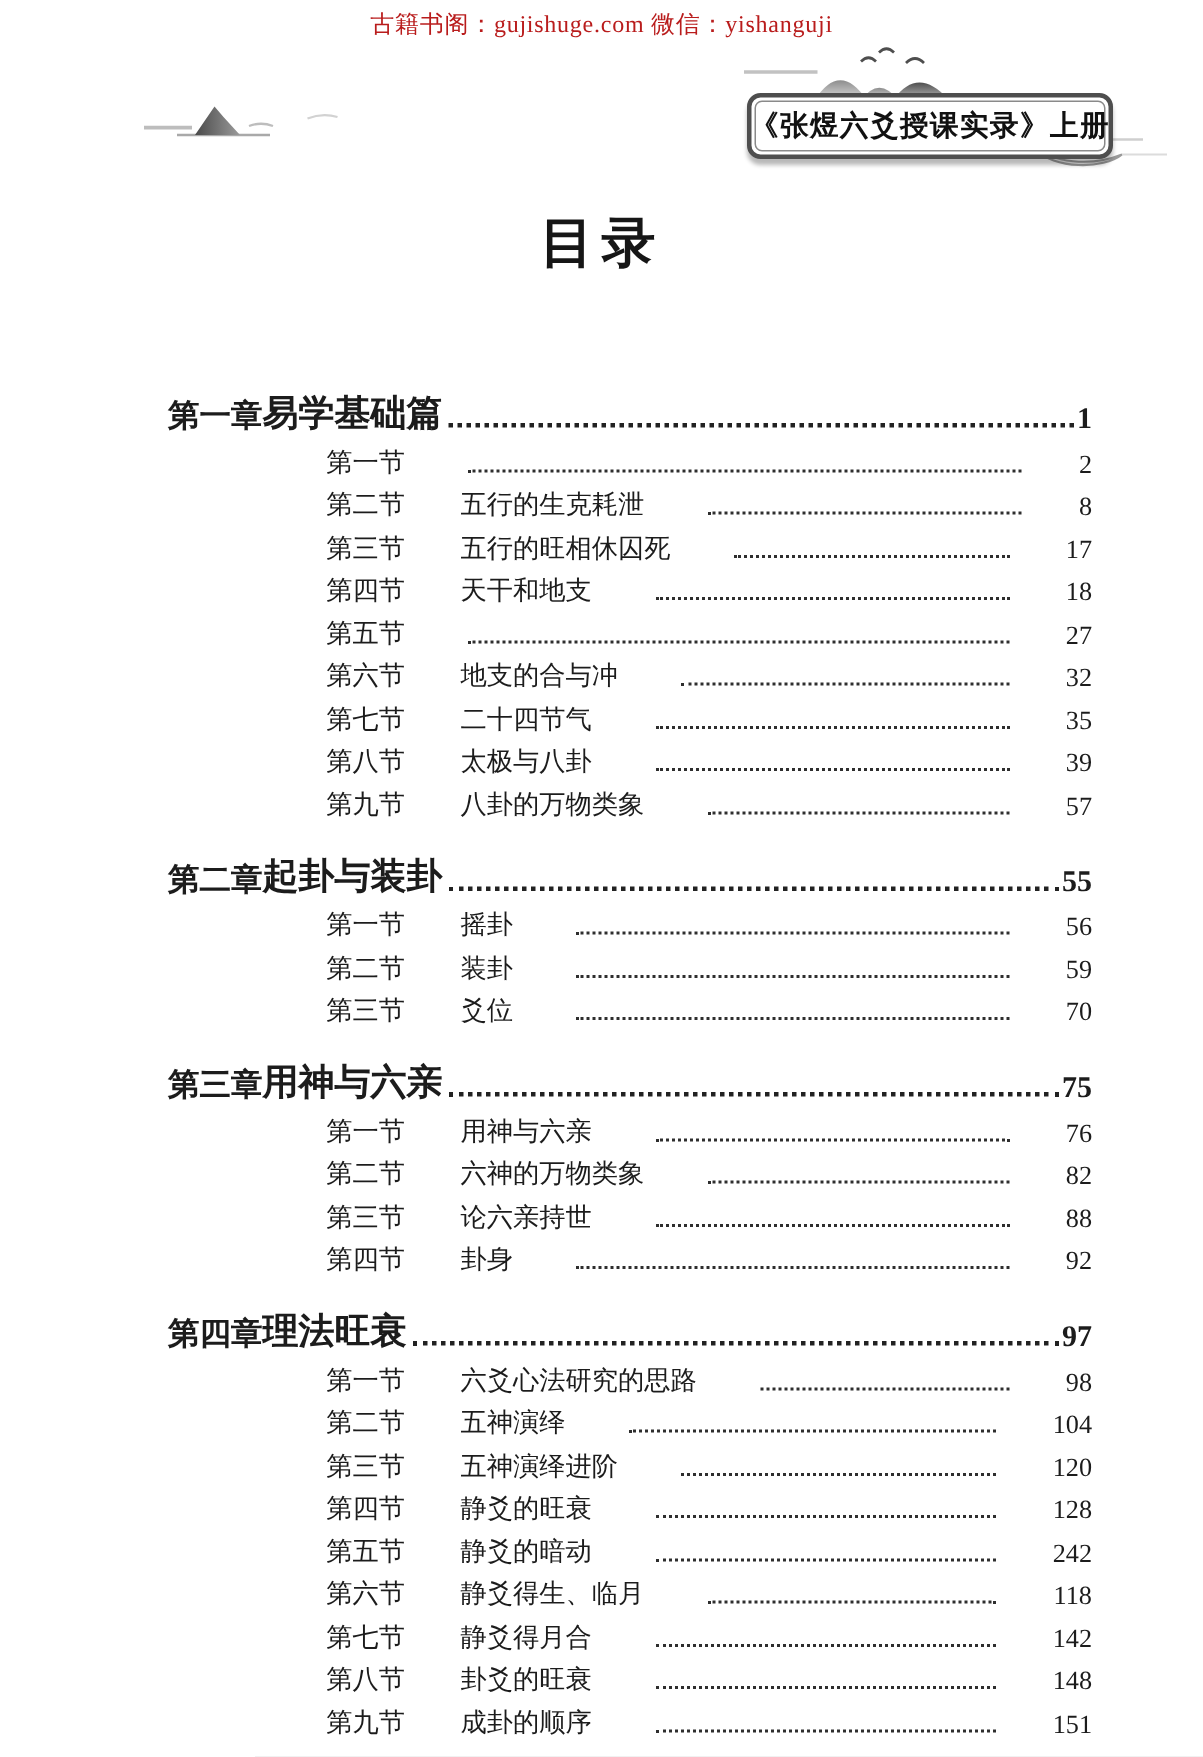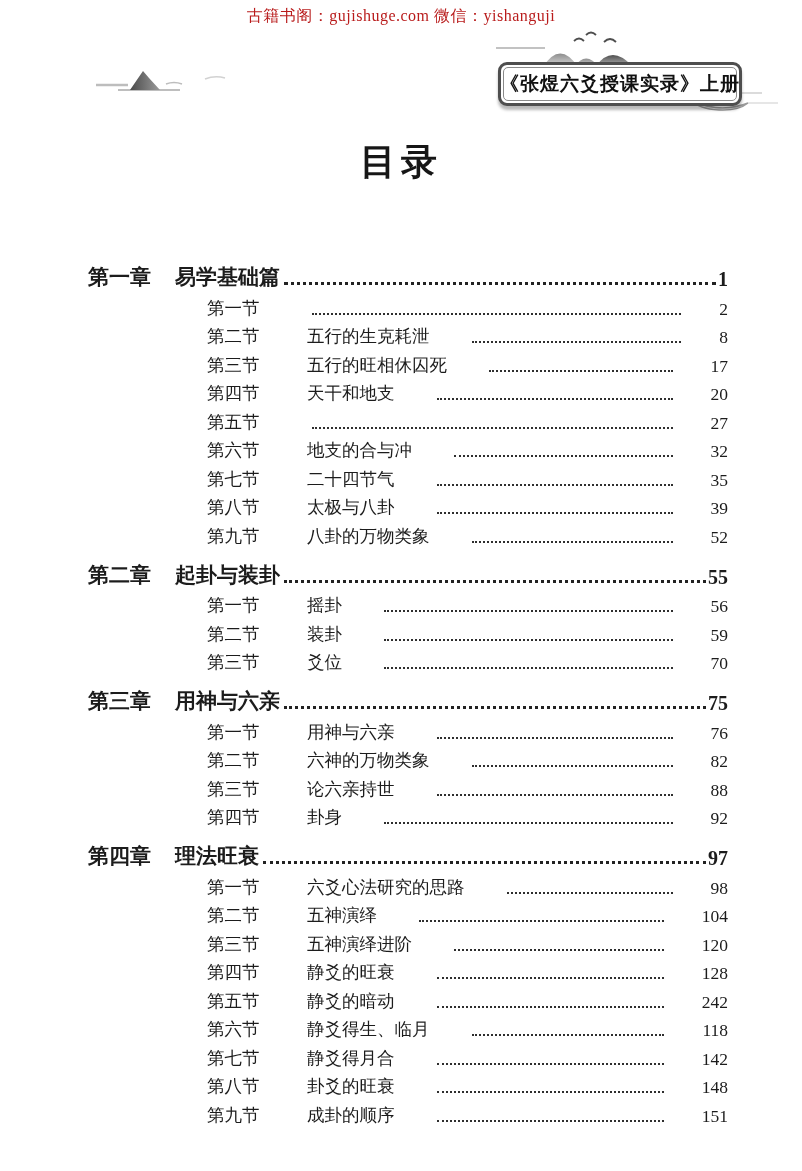--- a/index.html
+++ b/index.html
@@ -43,26 +43,26 @@
   .page-title{
     position:absolute;top:138px;left:0;width:100%;
     margin:0;text-align:center;
     font-size:36px;font-weight:bold;letter-spacing:5px;
     color:#161616;
   }
   
   .toc{
     position:absolute;top:258px;left:88px;width:640px;
   }
-  .row{display:flex;align-items:flex-end;}
-  .row.chapter{height:33px;margin-top:8px;font-weight:bold;}
+  .row{display:flex;align-items:flex-end;text-align:right;}
+  .row.chapter{height:33px;margin-top:19px;font-weight:bold;}
   .row.chapter:first-child{margin-top:0;}
   .row.section{height:28.5px;gap:37px;}
   .ch-label{width:87px;font-size:21px;flex:none;}
-  .ch-title{font-size:21px;flex:none;white-space:nowrap;}
+  .ch-title{font-size:24px;flex:none;white-space:nowrap;}
   .ch-leader{flex:1;border-bottom:3px dotted #222;margin:0 2px 6px 4px;}
   .ch-page{font-size:20px;flex:none;}
   .sec-indent{width:82px;flex:none;}
   .sec-label{width:63px;font-size:17.5px;flex:none;}
   .sec-title{font-size:17.5px;flex:none;white-space:nowrap;}
   .sec-leader{flex:1;border-bottom:2.5px dotted #2e2e2e;margin:0 1px 5px 5px;}
   .sec-page{font-size:17.5px;flex:none;}
 </style>
 </head>
 <body>
@@ -161,21 +161,21 @@
       <span class="sec-title">五行的旺相休囚死</span>
       <span class="leader sec-leader"></span>
       <span class="sec-page">17</span>
     </div>
 
     <div class="row section">
       <span class="sec-indent"></span>
       <span class="sec-label">第四节</span>
       <span class="sec-title">天干和地支</span>
       <span class="leader sec-leader"></span>
-      <span class="sec-page">20</span>
+      <span class="sec-page">18</span>
     </div>
 
     <div class="row section">
       <span class="sec-indent"></span>
       <span class="sec-label">第五节</span>
       <span class="leader sec-leader"></span>
       <span class="sec-page">27</span>
     </div>
 
     <div class="row section">
@@ -200,21 +200,21 @@
       <span class="sec-title">太极与八卦</span>
       <span class="leader sec-leader"></span>
       <span class="sec-page">39</span>
     </div>
 
     <div class="row section">
       <span class="sec-indent"></span>
       <span class="sec-label">第九节</span>
       <span class="sec-title">八卦的万物类象</span>
       <span class="leader sec-leader"></span>
-      <span class="sec-page">52</span>
+      <span class="sec-page">57</span>
     </div>
 
     <div class="row chapter">
       <span class="ch-label">第二章</span>
       <span class="ch-title">起卦与装卦</span>
       <span class="leader ch-leader"></span>
       <span class="ch-page">55</span>
     </div>
 
     <div class="row section">

